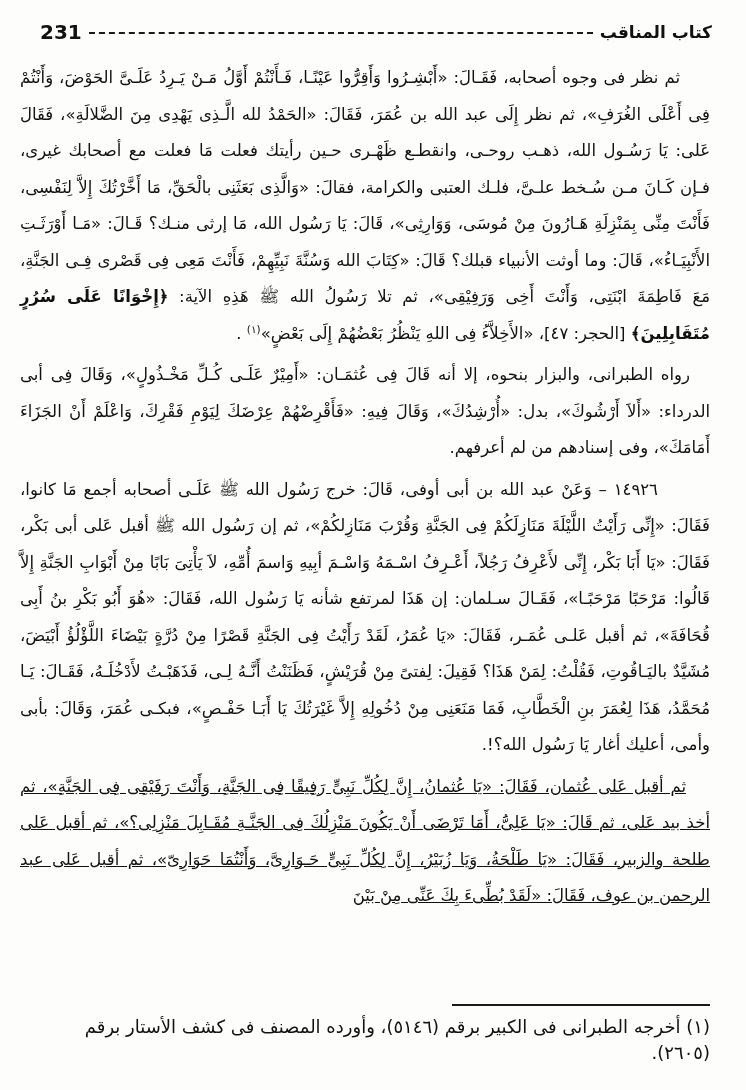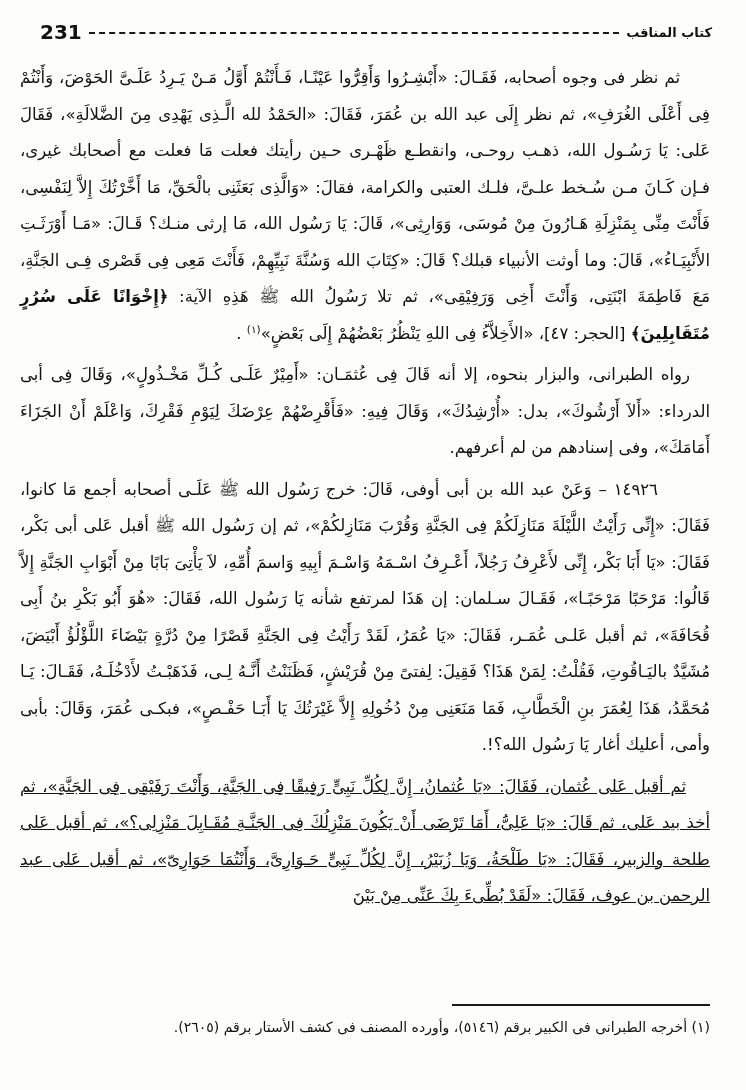--- a/index.html
+++ b/index.html
@@ -11,21 +11,21 @@
     color:#111;
     font-family:"DejaVu Sans", sans-serif;
     direction:rtl;
     overflow:hidden;
   }
   
   .running-head {
     position:absolute; top:20px; right:34px; left:40px;
     display:flex; align-items:center; direction:rtl;
   }
-  .book-title { font-weight:bold; font-size:13px; white-space:nowrap; letter-spacing:0.5px; }
+  .book-title { font-weight:bold; font-size:17px; white-space:nowrap; letter-spacing:0.5px; }
   .head-dashes { flex:1 1 auto; border-top:2.5px dashed #1a1a1a; margin:2px 7px 0 7px; height:0; }
   .page-number { font-weight:bold; font-size:20px; white-space:nowrap; }
 
   
   .body-text {
     position:absolute; top:60px; right:36px; left:20px;
     font-size:16.5px; line-height:36.5px;
     text-align:justify; text-justify:inter-word;
     direction:rtl;
   }
@@ -38,21 +38,21 @@
   .quran { font-weight:bold; }
   .fn-marker { font-size:10.5px; vertical-align:super; line-height:0; }
 
   
   .footnote-rule {
     position:absolute; top:1004px; right:36px;
     width:258px; border-top:2px solid #1a1a1a; height:0;
   }
   .footnote {
     position:absolute; top:1014px; right:36px; left:34px;
-    font-size:14px; line-height:26px; text-align:right; direction:rtl;
+    font-size:18px; line-height:26px; text-align:right; direction:rtl;
   }
 </style>
 </head>
 <body>
 
 <div class="page">
 
   <div class="running-head">
     <span class="book-title">كتاب المناقب</span>
     <span class="head-dashes"></span>

